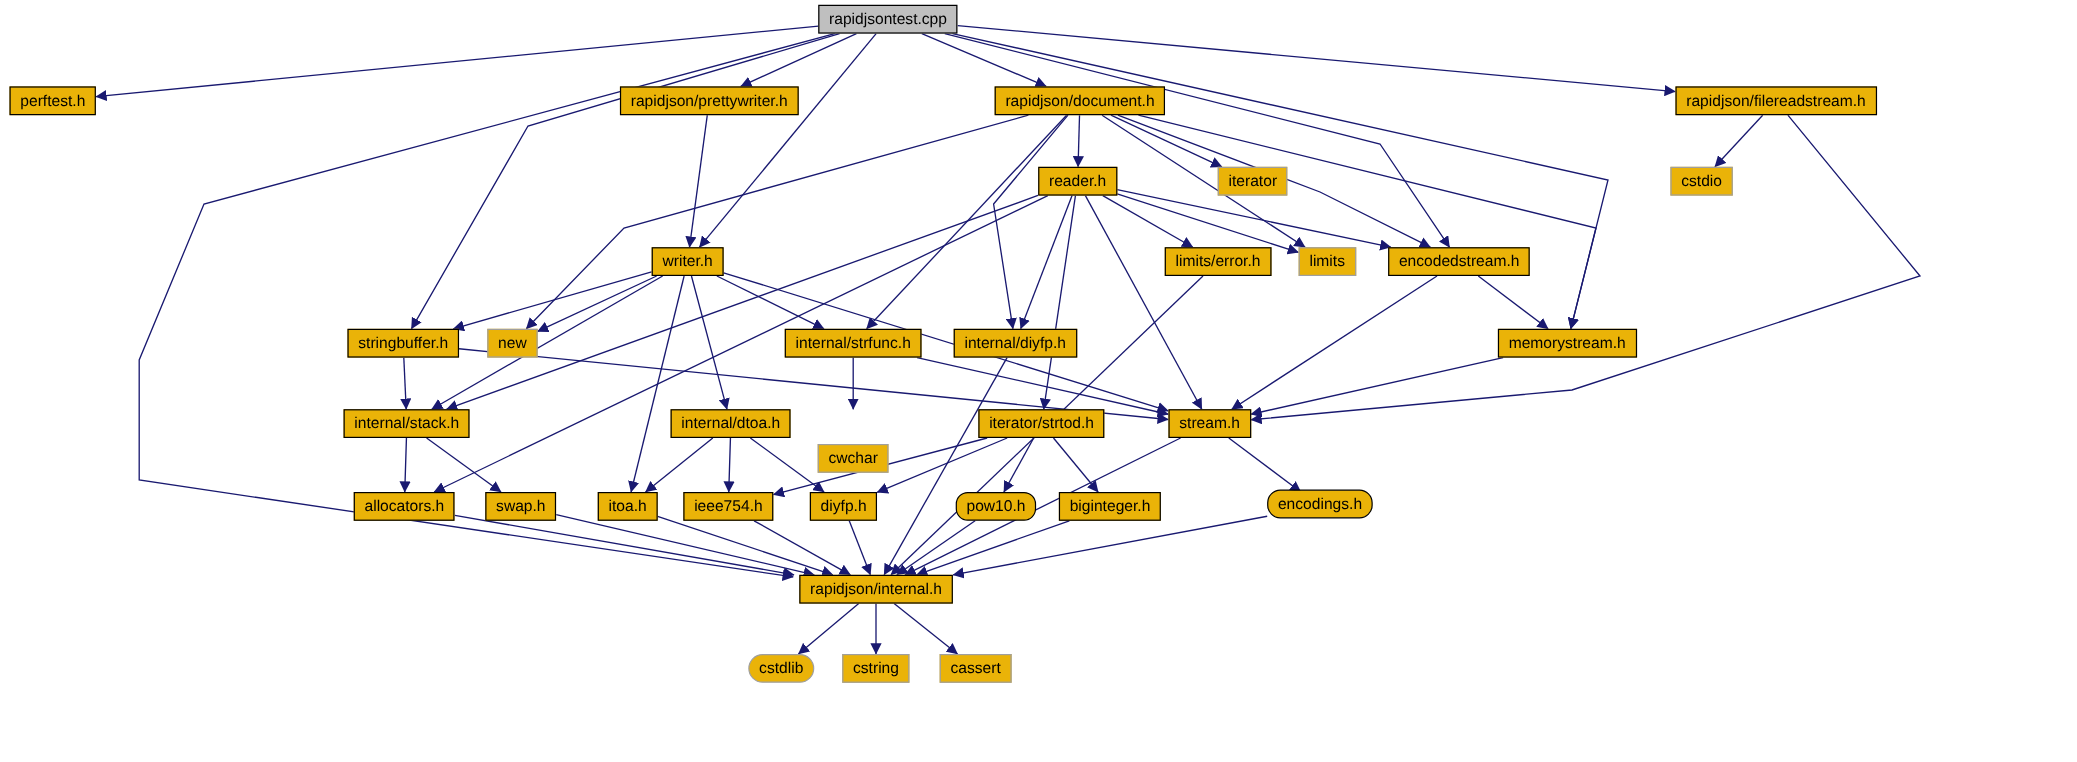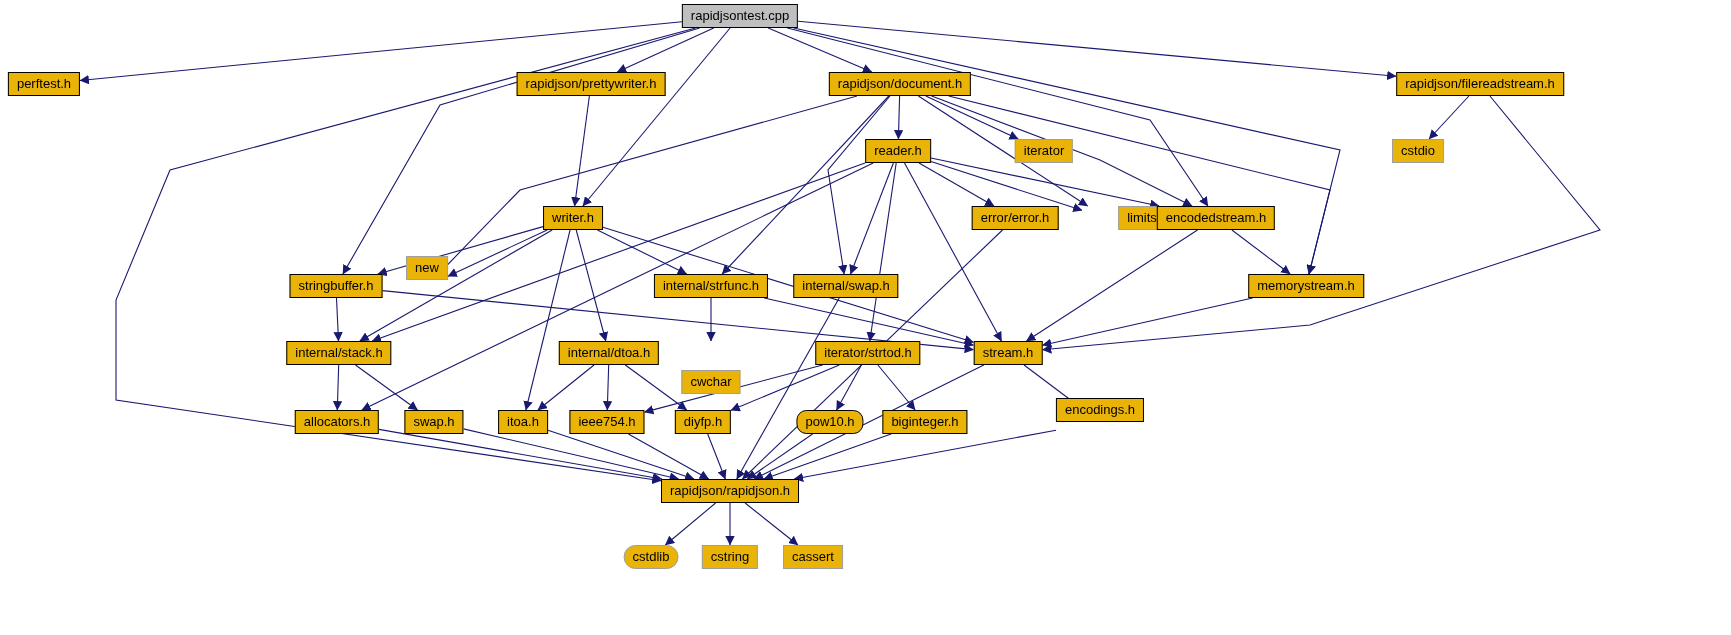--- a/index.html
+++ b/index.html
@@ -100,38 +100,38 @@
 
 <div class="node main" style="left: 740px; top: 16px;">rapidjsontest.cpp</div>
     <div class="node" style="left: 44px; top: 84px;">perftest.h</div>
     <div class="node" style="left: 591px; top: 84px;">rapidjson/prettywriter.h</div>
     <div class="node" style="left: 900px; top: 84px;">rapidjson/document.h</div>
     <div class="node" style="left: 1480px; top: 84px;">rapidjson/filereadstream.h</div>
     <div class="node" style="left: 898px; top: 151px;">reader.h</div>
     <div class="node external" style="left: 1044px; top: 151px;">iterator</div>
     <div class="node external" style="left: 1418px; top: 151px;">cstdio</div>
     <div class="node" style="left: 573px; top: 218px;">writer.h</div>
-    <div class="node" style="left: 1015px; top: 218px;">error/error.h</div>
-    <div class="node external" style="left: 1106px; top: 218px; margin-left: 36px;">limits</div>
+    <div class="node" style="left: 1015px; top: 218px;">limits/error.h</div>
+    <div class="node external" style="left: 1106px; top: 218px;">limits</div>
     <div class="node" style="left: 1216px; top: 218px;">encodedstream.h</div>
     <div class="node" style="left: 336px; top: 286px;">stringbuffer.h</div>
-    <div class="node external" style="left: 427px; top: 268px;">new</div>
+    <div class="node external" style="left: 427px; top: 286px;">new</div>
     <div class="node" style="left: 711px; top: 286px;">internal/strfunc.h</div>
-    <div class="node" style="left: 846px; top: 286px;">internal/swap.h</div>
+    <div class="node" style="left: 846px; top: 286px;">internal/diyfp.h</div>
     <div class="node" style="left: 1306px; top: 286px;">memorystream.h</div>
     <div class="node" style="left: 339px; top: 353px;">internal/stack.h</div>
     <div class="node" style="left: 609px; top: 353px;">internal/dtoa.h</div>
     <div class="node external" style="left: 711px; top: 353px; margin-top: 29px;">cwchar</div>
     <div class="node" style="left: 868px; top: 353px;">iterator/strtod.h</div>
     <div class="node" style="left: 1008px; top: 353px;">stream.h</div>
     <div class="node" style="left: 337px; top: 422px;">allocators.h</div>
     <div class="node" style="left: 434px; top: 422px; text-align: right;">swap.h</div>
     <div class="node" style="left: 523px; top: 422px;">itoa.h</div>
     <div class="node" style="left: 607px; top: 422px;">ieee754.h</div>
     <div class="node" style="left: 703px; top: 422px; text-align: center;">diyfp.h</div>
     <div class="node" style="left: 830px; top: 422px; border-radius: 10px;">pow10.h</div>
     <div class="node" style="left: 925px; top: 422px;">biginteger.h</div>
-    <div class="node" style="left: 1100px; top: 410px;">encodings.h</div>
-    <div class="node" style="left: 730px; top: 491px;">rapidjson/rapidjson.h</div>
+    <div class="node" style="left: 1100px; top: 420px; border-radius: 11px;">encodings.h</div>
+    <div class="node" style="left: 730px; top: 491px;">rapidjson/internal.h</div>
     <div class="node external" style="left: 651px; top: 557px; border-radius: 12px;">cstdlib</div>
     <div class="node external" style="left: 730px; top: 557px;">cstring</div>
     <div class="node external" style="left: 813px; top: 557px;">cassert</div>
   </div>
 
 </body></html>

